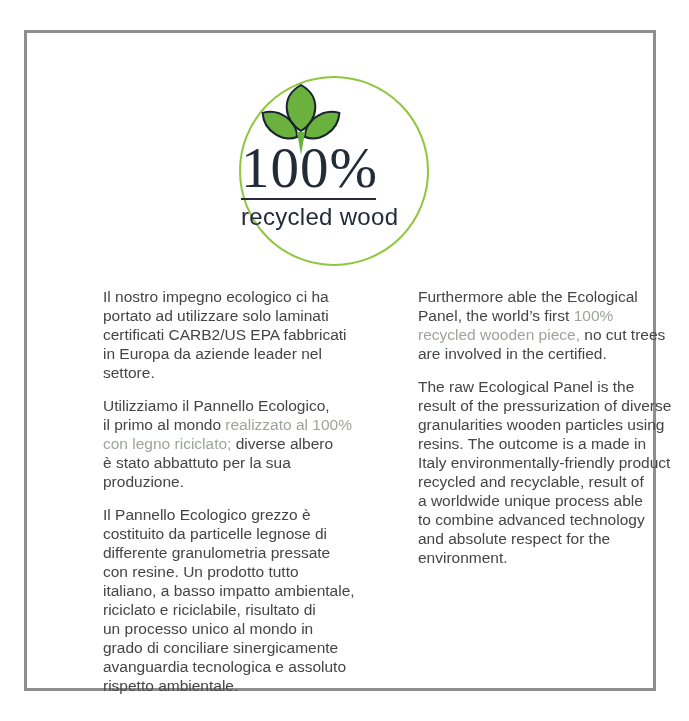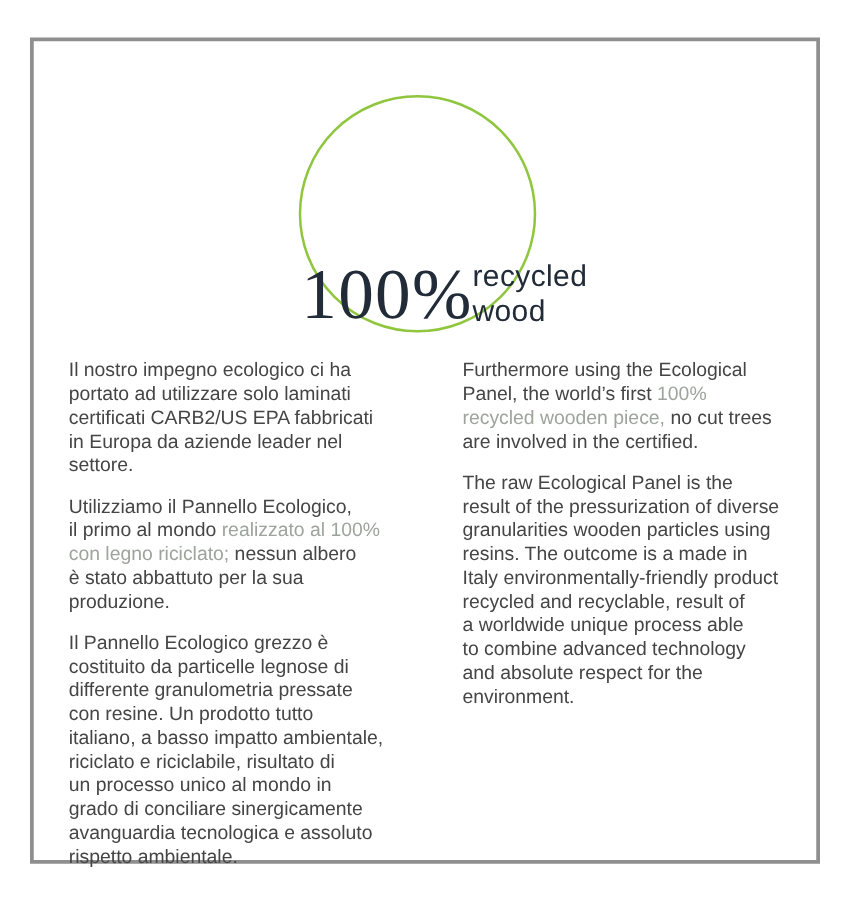--- a/index.html
+++ b/index.html
@@ -23,22 +23,22 @@
 
   
   .logo {
     position: absolute;
     left: 239px; top: 76px;
     width: 190px; height: 190px;
     box-sizing: border-box;
     border: 2px solid var(--circle-green, #8fc63e);
     border-radius: 50%;
     display: flex;
-    flex-direction: row;
-    align-items: flex-end;
+    flex-direction: column;
+    align-items: flex-start;
   }
   .logo svg { margin-top: 5px; display: block; }
   .logo-percent {
     font-family: "Liberation Serif", "DejaVu Serif", serif;
     font-size: 57px;
     line-height: 1;
     margin-top: -18px;
     color: var(--navy, #222b38);
     letter-spacing: 1px;
   }
@@ -54,21 +54,21 @@
     letter-spacing: 0.3px;
   }
 
   
   .columns {
     position: absolute;
     left: 55px; top: 287px;
     display: flex;
   }
   .col { white-space: pre; }
-  .col-left  { width: 306px; margin-right: 9px; }
+  .col-left  { width: 306px; margin-right: 9px; margin-left: 48px; }
   .col-right { width: 280px; }
   .para {
     margin: 0 0 14px 0;
     font-size: 15.5px;
     line-height: 19px;
     color: var(--body-text, #454545);
   }
   .hl { color: var(--highlight, #9da49b); }
 </style>
 </head>
@@ -98,33 +98,33 @@
     <div class="logo-caption">recycled wood</div>
   </div>
 
   <div class="columns">
     <div class="col col-left"><p class="para"><span>Il nostro impegno ecologico ci ha
 portato ad utilizzare solo laminati
 certificati CARB2/US EPA fabbricati
 in Europa da aziende leader nel
 settore.</span></p><p class="para"><span>Utilizziamo il Pannello Ecologico,
 il primo al mondo </span><span class="hl">realizzato al 100%
-con legno riciclato;</span><span> nessun albero
+con legno riciclato;</span><span> diverse albero
 è stato abbattuto per la sua
 produzione.</span></p><p class="para"><span>Il Pannello Ecologico grezzo è
 costituito da particelle legnose di
 differente granulometria pressate
 con resine. Un prodotto tutto
 italiano, a basso impatto ambientale,
 riciclato e riciclabile, risultato di
 un processo unico al mondo in
 grado di conciliare sinergicamente
 avanguardia tecnologica e assoluto
 rispetto ambientale.</span></p></div>
-    <div class="col col-right"><p class="para"><span>Furthermore using the Ecological
+    <div class="col col-right"><p class="para"><span>Furthermore able the Ecological
 Panel, the world’s first </span><span class="hl">100%
 recycled wooden piece,</span><span> no cut trees
 are involved in the certified.</span></p><p class="para"><span>The raw Ecological Panel is the
 result of the pressurization of diverse
 granularities wooden particles using
 resins. The outcome is a made in
 Italy environmentally-friendly product
 recycled and recyclable, result of
 a worldwide unique process able
 to combine advanced technology

